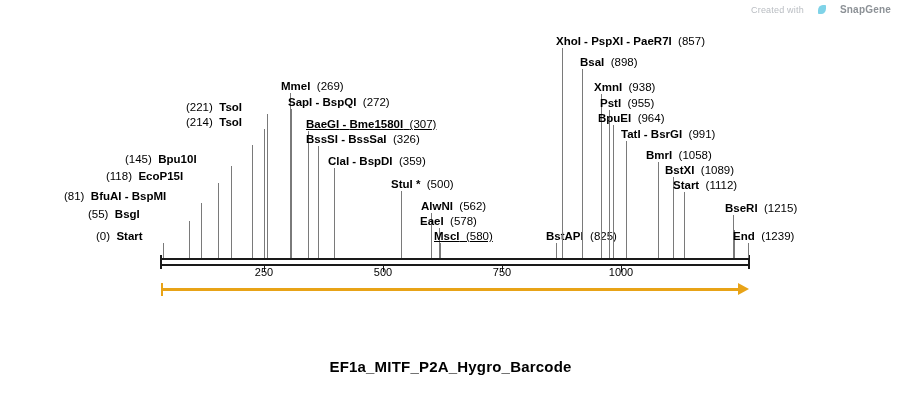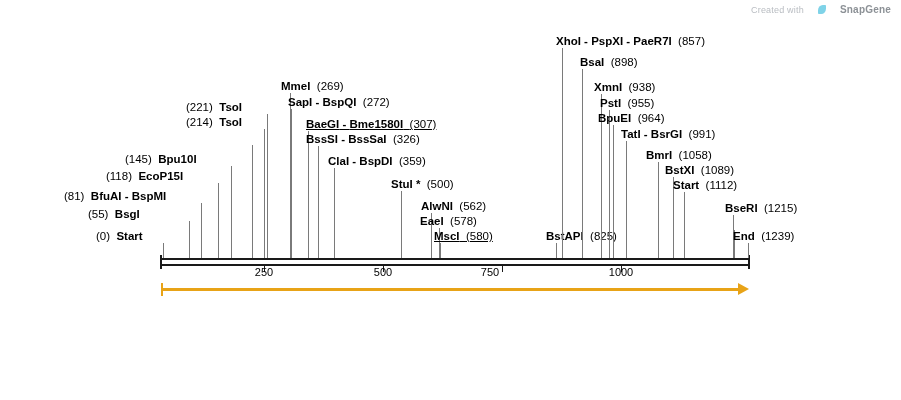--- a/index.html
+++ b/index.html
@@ -177,27 +177,28 @@
 <div class="map" id="map">
 
   <div class="backbone"></div>
   <div class="bb-cap" style="left:160px;"></div>
   <div class="bb-cap" style="left:748px;"></div>
 
   <div class="arrow-tail"></div>
   <div class="arrow-body"></div>
   <div class="arrow-head"></div>
 
+  <div class="title">EF1a_MITF_P2A_Hygro_Barcode</div>
   <div class="subtitle">1239 bp</div>
 <div class="tick" style="left: 264px;"></div>
     <div class="tick-label" style="left: 264px;">250</div>
     <div class="tick" style="left: 383px;"></div>
     <div class="tick-label" style="left: 383px;">500</div>
     <div class="tick" style="left: 502px;"></div>
-    <div class="tick-label" style="left: 490px;">750</div>
+    <div class="tick-label" style="left: 502px;">750</div>
     <div class="tick" style="left: 621px;"></div>
     <div class="tick-label" style="left: 621px;">1000</div>
     <div class="leader" style="left: 163px; top: 243px; height: 15px;"></div>
     <div class="lbl" style="left: 96px; top: 230px;"><span class="pos">(0)</span>&nbsp;&nbsp;<span class="it">Start</span></div>
     <div class="leader" style="left: 189px; top: 221px; height: 37px;"></div>
     <div class="lbl" style="left: 88px; top: 208px;"><span class="pos">(55)</span>&nbsp;&nbsp;<span class="nm">BsgI</span></div>
     <div class="leader" style="left: 201px; top: 203px; height: 55px;"></div>
     <div class="lbl" style="left: 64px; top: 190px;"><span class="pos">(81)</span>&nbsp;&nbsp;<span class="nm">BfuAI</span><span class="sep">&nbsp;-&nbsp;</span><span class="nm">BspMI</span></div>
     <div class="leader" style="left: 218px; top: 183px; height: 75px;"></div>
     <div class="lbl" style="left: 106px; top: 170px;"><span class="pos">(118)</span>&nbsp;&nbsp;<span class="nm">EcoP15I</span></div>

